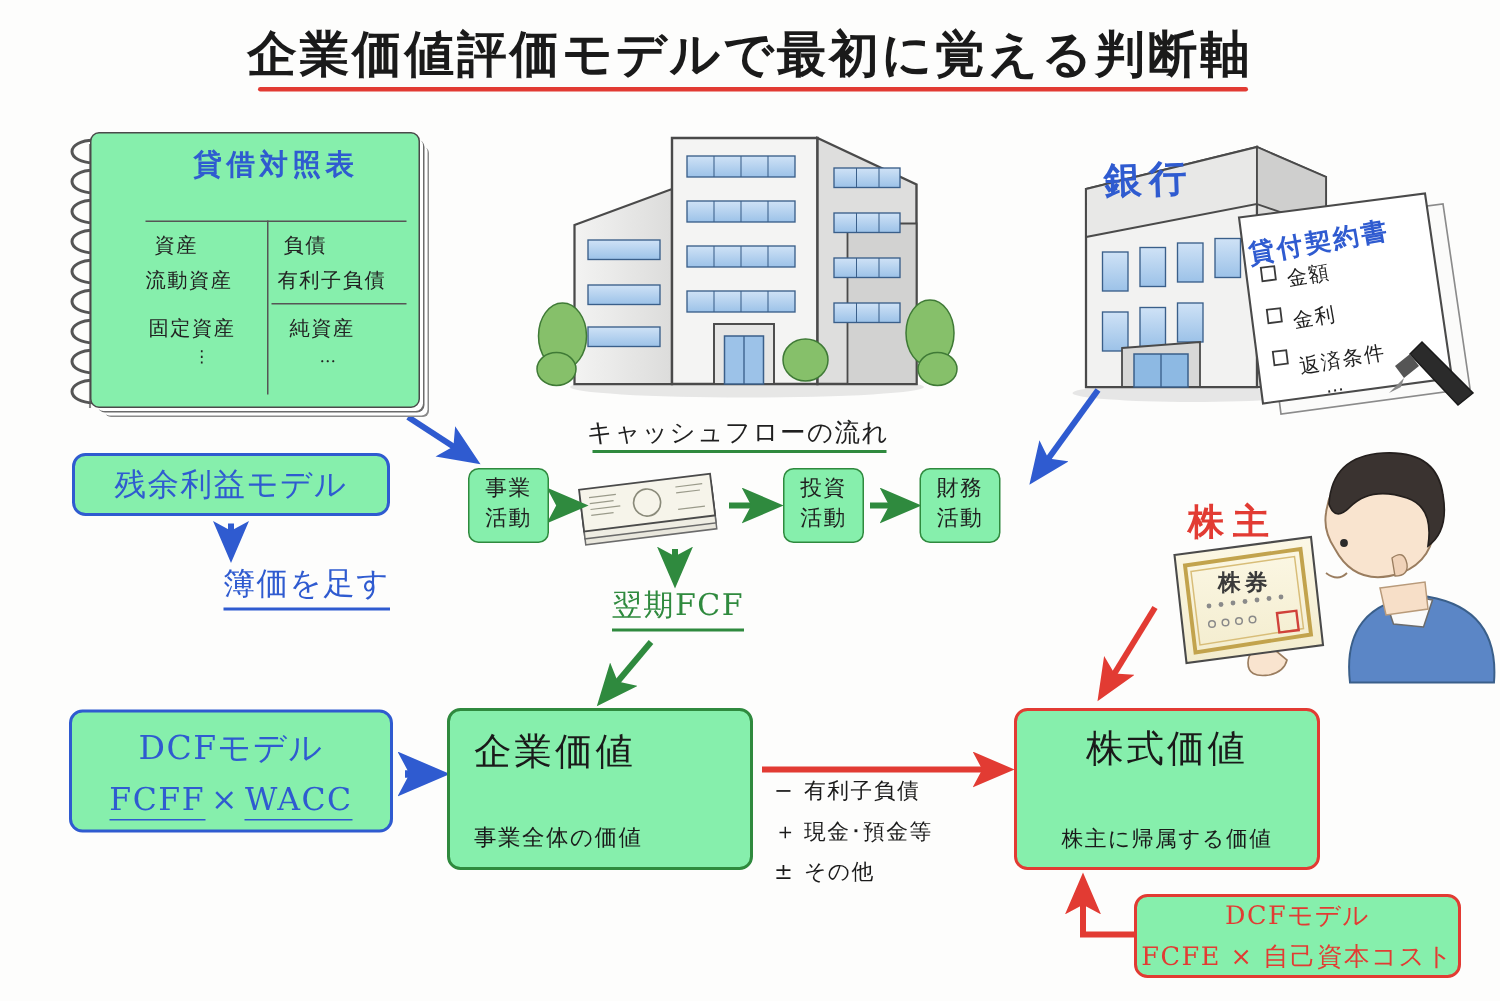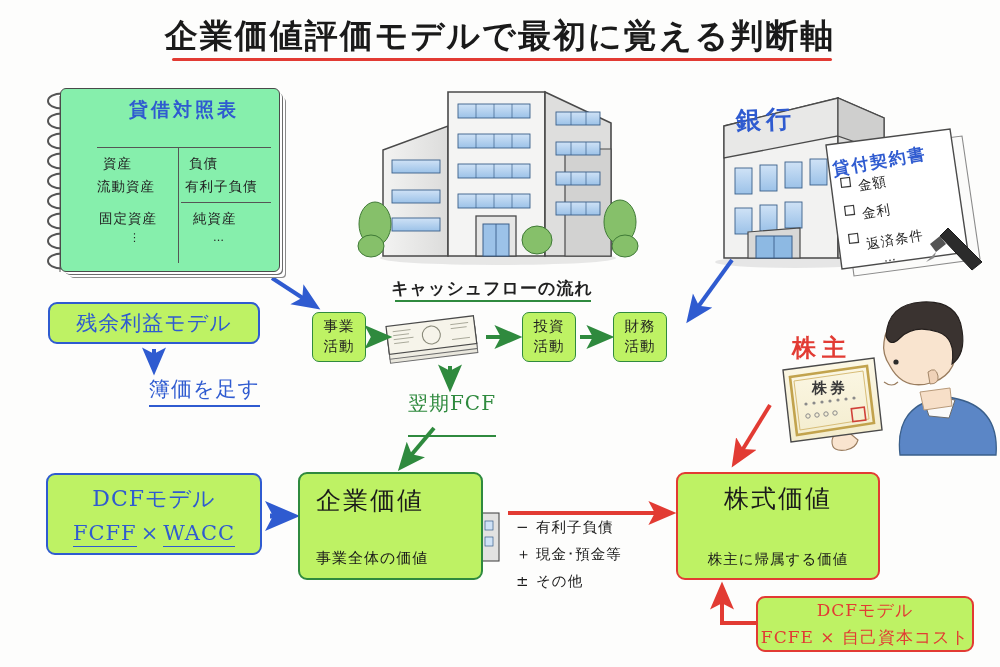--- a/index.html
+++ b/index.html
@@ -45,21 +45,21 @@
   }
   .nb-hline{position:absolute;background:#555;height:1.4px;}
   .nb-vline{position:absolute;background:#555;width:1.4px;}
   .nb-cell{
     position:absolute;color:#222;font-size:13.5px;letter-spacing:1px;
     font-family:"DejaVu Serif","Liberation Serif",serif;
   }
 
   
   .sbox{
-    position:absolute;background:#bef264;border-radius:9px;
+    position:absolute;background:#86efac;border-radius:9px;
     box-sizing:border-box;
     display:flex;flex-direction:column;align-items:center;justify-content:center;
   }
   .blue-box{border:2.2px solid #2f5bd0;color:#2f5bd0;}
   .green-box{border:2.2px solid #2f8a3e;color:#1f1f1f;}
   .red-box{border:2.2px solid #e23b33;color:#e23b33;}
   .green-sm{border:1.8px solid #2f8a3e;color:#1f1f1f;border-radius:7px;}
 
   .lbl-jp{font-family:"DejaVu Serif","Liberation Serif",serif;}
 
@@ -75,41 +75,40 @@
   #dcf-box{left:46px;top:473px;width:216px;height:82px;}
   #dcf-box .l1{font-size:22px;letter-spacing:1px;margin-bottom:7px;}
   #dcf-box .l2{font-size:21px;letter-spacing:1px;}
   .ul-blue{border-bottom:1.8px solid #2f5bd0;padding-bottom:1px;}
 
   
   #cf-title{
     left:372px;top:277px;width:240px;text-align:center;
     font-size:17px;color:#1f1f1f;letter-spacing:1px;
     font-family:"DejaVu Serif","Liberation Serif",serif;
-    font-weight:bold;
   }
   #cf-title-ul{left:395px;top:300px;width:196px;height:2px;background:#2f8a3e;}
   .cf-box{
     width:54px;height:50px;font-size:14.5px;line-height:1.35;
     text-align:center;letter-spacing:1px;
   }
   #cf-box-1{left:312px;top:312px;}
   #cf-box-3{left:522px;top:312px;}
   #cf-box-4{left:613px;top:312px;}
   #fcf-label{
     left:372px;top:390px;width:160px;text-align:center;
   }
   #fcf-label .t{
     color:#2f8a3e;font-size:20px;letter-spacing:1px;
     font-family:"DejaVu Serif","Liberation Serif",serif;
-    display:inline-block;border-bottom:2px solid #2f8a3e;padding-bottom:18px;
-  }
-
-  
-  #ev-box{left:298px;top:472px;width:185px;height:108px;align-items:flex-start;justify-content:flex-start;}
+    display:inline-block;border-bottom:2px solid #2f8a3e;padding-bottom:2px;
+  }
+
+  
+  #ev-box{left:298px;top:472px;width:204px;height:108px;align-items:flex-start;justify-content:flex-start;}
   #ev-title{position:absolute;left:16px;top:10px;font-size:25px;letter-spacing:2px;color:#1a1a1a;}
   #ev-sub{position:absolute;left:16px;bottom:10px;font-size:15px;letter-spacing:1px;color:#1a1a1a;}
 
   
   #adjust{left:516px;top:518px;width:110px;}
   .adj-row{display:flex;align-items:baseline;margin-bottom:8px;font-size:14.5px;color:#1a1a1a;letter-spacing:1px;}
   .adj-sign{width:20px;display:inline-block;font-size:15px;}
 
   
   #eq-box{left:676px;top:472px;width:204px;height:108px;align-items:center;justify-content:flex-start;}

